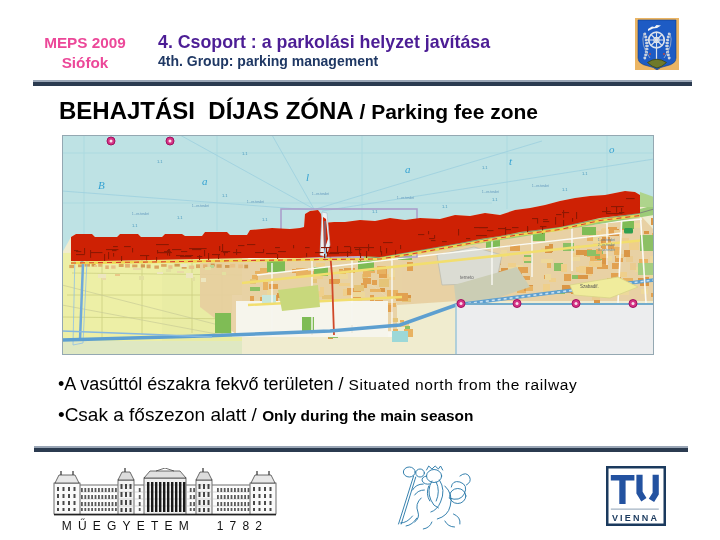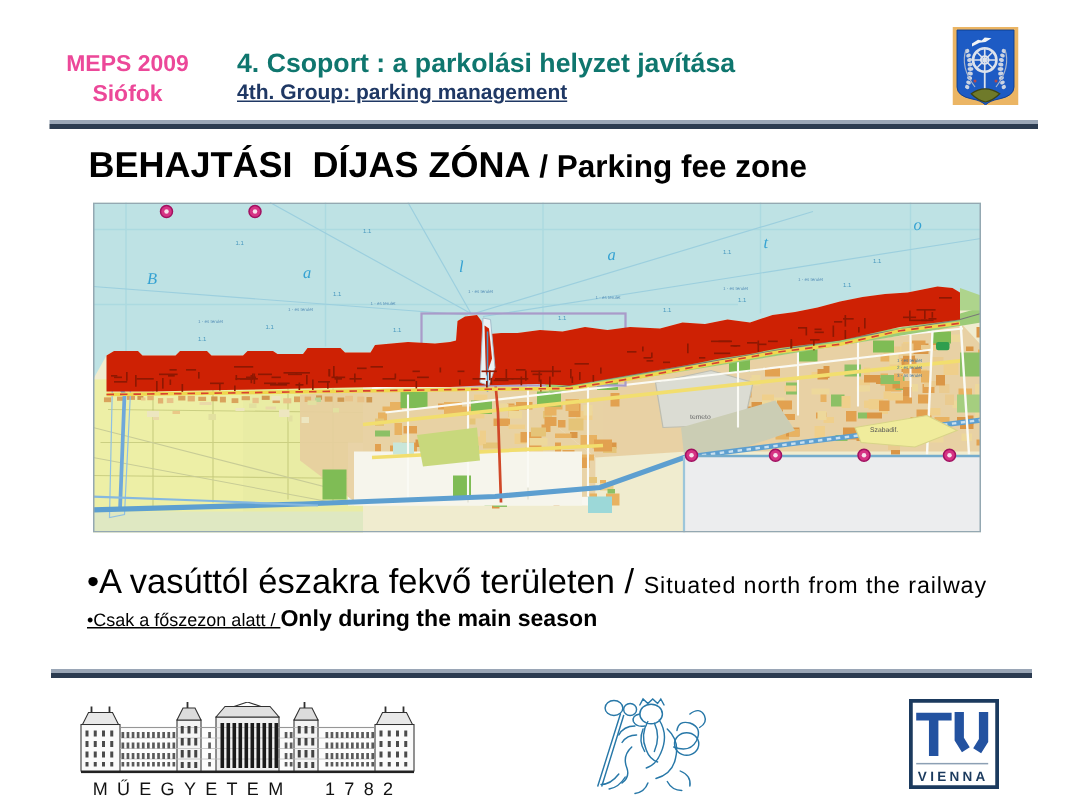--- a/index.html
+++ b/index.html
@@ -5,23 +5,23 @@
   html,body{margin:0;padding:0;}
   body{width:720px;height:540px;background:#ffffff;position:relative;overflow:hidden;
        font-family:"Liberation Sans", sans-serif;}
   .abs{position:absolute;}
 </style>
 </head>
 <body>
 
 <div class="abs" style="left:25px;top:33px;width:120px;text-align:center;color:#ec4899;font-weight:bold;font-size:15.3px;line-height:20px;">MEPS 2009<br>Siófok</div>
 
-<div class="abs" style="left:158px;top:32px;color:#0f766e;font-weight:bold;font-size:17.8px;white-space:nowrap;">4. Csoport : a parkolási helyzet javítása</div>
-
-<div class="abs" style="left:158px;top:53px;color:#1F3864;font-weight:bold;font-size:14px;white-space:nowrap;text-decoration:underline;">4th. Group: parking management</div>
+<div class="abs" style="left:158px;top:32px;color:#4c1d95;font-weight:bold;font-size:17.8px;white-space:nowrap;">4. Csoport : a parkolási helyzet javítása</div>
+
+<div class="abs" style="left:158px;top:53px;color:#1F3864;font-weight:bold;font-size:14px;white-space:nowrap;">4th. Group: parking management</div>
 
 <div class="abs" style="left:635px;top:18px;"><svg width="44" height="52" viewBox="0 0 44 52">
       <rect x="0" y="0" width="44" height="52" fill="#EBB564"></rect>
       <path d="M3,2 h38 v38 q0,6 -10,8 q-6,1 -9,4 q-3,-3 -9,-4 q-10,-2 -10,-8 Z" fill="#1D5BC4" stroke="#0E3C8C" stroke-width="0.6"></path>
       <path d="M13,11 l4,-2.5 l2.5,0.5 l2,-2 l4.5,0.5 l-4,2.5 l-4,0.5 l-5,2.5 Z" fill="#F2F4F6"></path>
       <circle cx="21.5" cy="22" r="7.8" fill="none" stroke="#DCE2EC" stroke-width="1.7"></circle>
       <circle cx="21.5" cy="22" r="2.6" fill="none" stroke="#DCE2EC" stroke-width="1.2"></circle>
       <path d="M21.5,14.2 V29.8 M13.7,22 H29.3 M16,16.5 L27,27.5 M27,16.5 L16,27.5" stroke="#DCE2EC" stroke-width="1.1"></path>
       <path d="M21.5,30 V41" stroke="#DCE2EC" stroke-width="1.2"></path>
       <ellipse cx="9.8" cy="16.0" rx="1.5" ry="1.3" fill="#CBD4E2" transform="rotate(-30 9.8 16.0)"></ellipse>
@@ -583,25 +583,25 @@
       <rect x="135" y="121" width="5.3" height="1.1" fill="#8E1802"></rect>
       <rect x="119" y="116" width="6.2" height="1.1" fill="#8E1802"></rect>
       <rect x="156" y="119" width="1.1" height="5.1" fill="#8E1802"></rect>
       <rect x="243" y="112" width="4.6" height="1.1" fill="#8E1802"></rect>
       <path d="M9,128 L88,127 L188,125.5 L258,124.5 L318,124 L358,117.5 L418,106.5 L458,99.5 L498,94.5 L538,85.5 L578,80.5" stroke="#F0D74E" stroke-width="2.4" fill="none"></path>
       <path d="M9,128 L88,127 L188,125.5 L258,124.5 L318,124 L358,117.5 L418,106.5 L458,99.5 L498,94.5 L538,85.5 L578,80.5" stroke="#D84030" stroke-width="1.1" stroke-dasharray="5 4" fill="none"></path>
       <rect x="0.5" y="0.5" width="591" height="219" fill="none" stroke="#94A8B2" stroke-width="1"></rect>
     </svg></div>
 
 <div class="abs" style="left:58px;top:374px;white-space:nowrap;color:#000;">
-  <span style="font-size:23px;">•A vasúttól északra fekvő területen / </span><span style="font-size:15.5px;letter-spacing:0.6px;">Situated north from the railway</span>
+  <span style="font-size:18px;">•A vasúttól északra fekvő területen / </span><span style="font-size:15.5px;letter-spacing:0.6px;">Situated north from the railway</span>
 </div>
 
 <div class="abs" style="left:58px;top:404px;white-space:nowrap;color:#000;">
-  <span style="font-size:12px;text-decoration:underline;">•Csak a főszezon alatt / </span><span style="font-size:15.4px;font-weight:bold;">Only during the main season</span>
+  <span style="font-size:19px;">•Csak a főszezon alatt / </span><span style="font-size:15.4px;font-weight:bold;">Only during the main season</span>
 </div>
 
 <div class="abs" style="left:34px;top:446px;width:654px;height:6px;background:linear-gradient(#9AA6B6 0 40%, #2B3B50 40% 100%);"></div>
 
 <div class="abs" style="left:52px;top:468px;"><svg width="226" height="66" viewBox="0 0 226 66">
       <g stroke="#303030" stroke-width="0.7" fill="none">
         <rect x="26" y="17" width="174" height="29" fill="#FCFCFC"></rect>
         <rect x="2" y="15" width="26" height="31" fill="#FAFAFA"></rect>
         <rect x="198" y="15" width="26" height="31" fill="#FAFAFA"></rect>
         <path d="M3,15 L7,7 L23,7 L27,15 Z M199,15 L203,7 L219,7 L223,15 Z" fill="#E8E8E8"></path>

